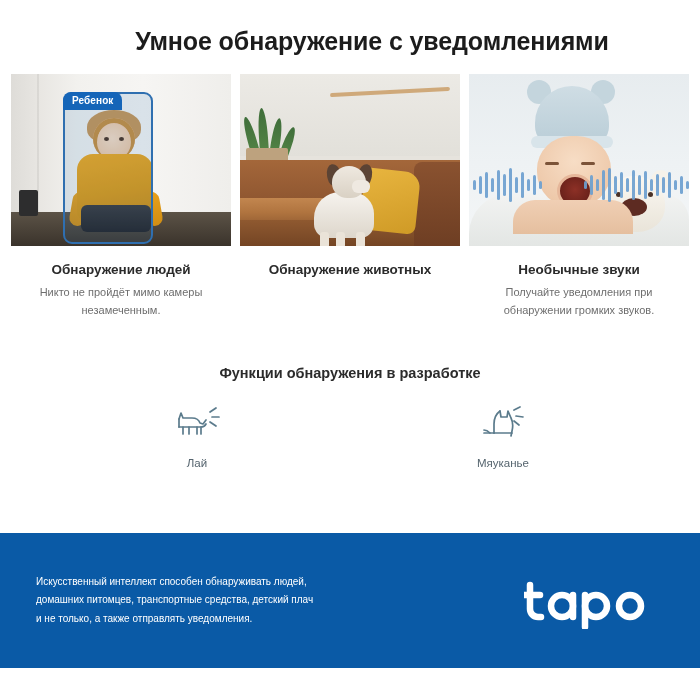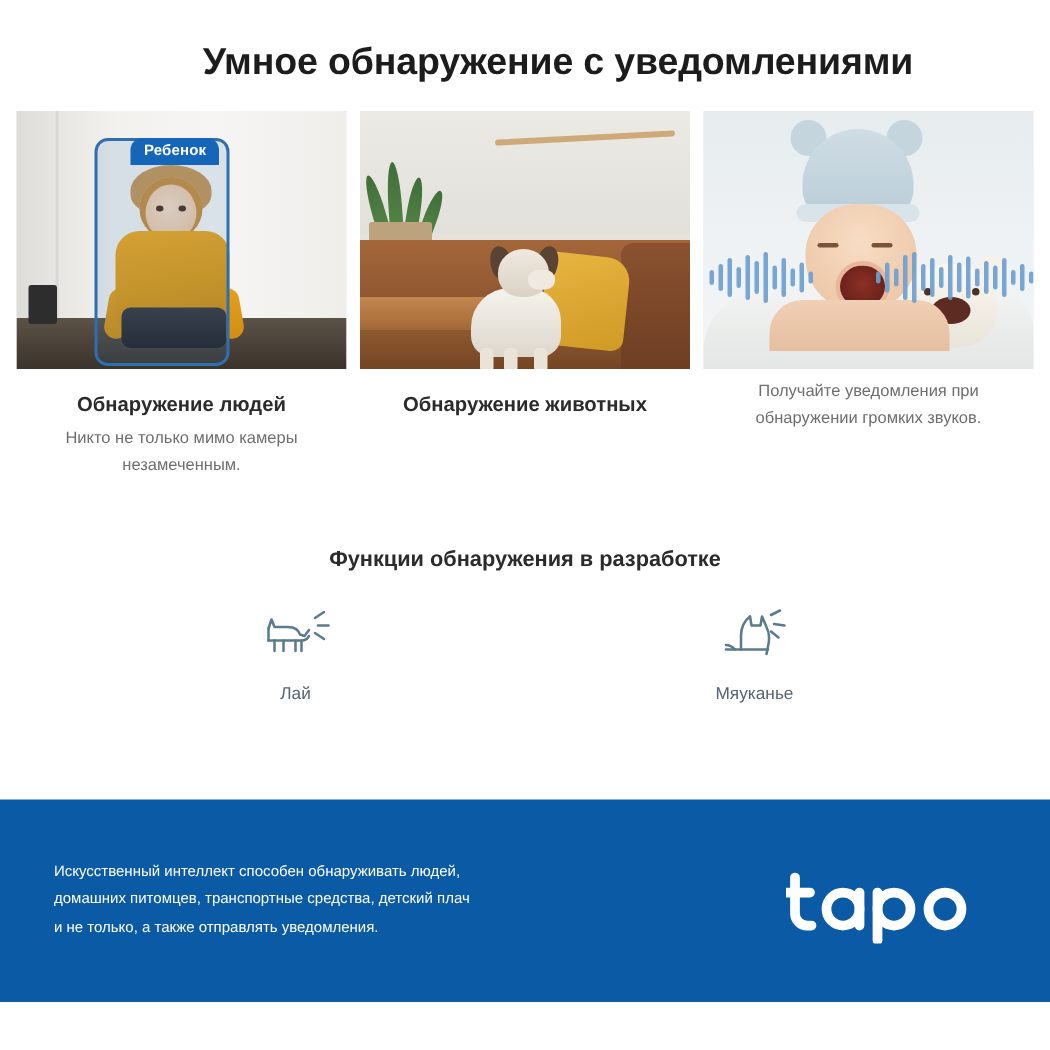--- a/index.html
+++ b/index.html
@@ -275,21 +275,20 @@
   .detect-box .tag {
     position: absolute; left: -2px; top: -2px;
     background: #1565b8;
     color: #fff;
     font-size: 10px;
     font-weight: 700;
     padding: 3px 9px 4px 9px;
     border-radius: 8px 8px 0 0;
     white-space: nowrap;
     letter-spacing: .1px;
-    margin-left: 24px;
   }
   .box-baby { left: 52px; top: 18px; width: 90px; height: 152px; }
   .box-dog  { left: 60px; top: 16px; width: 78px; height: 142px; }
 
   
   .cap-title {
     text-align: center;
     font-size: 13.5px;
     font-weight: 700;
     color: #2b2b2b;
@@ -383,21 +382,21 @@
         <div class="kid-arm l"></div>
         <div class="kid-arm r"></div>
         <div class="kid-body"></div>
         <div class="kid-pants"></div>
       </div>
       <div class="detect-box box-baby">
         <span class="tag">Ребенок</span>
       </div>
     </div>
     <div class="cap-title">Обнаружение людей</div>
-    <div class="cap-text">Никто не только мимо камеры незамеченным.</div>
+    <div class="cap-text">Никто не пройдёт мимо камеры незамеченным.</div>
   </div>
 
   <div class="card">
     <div class="photo">
       <div class="scene-dog">
         <div class="wall"></div>
         <div class="rail"></div>
         <div class="leaf a"></div>
         <div class="leaf b"></div>
         <div class="leaf c"></div>
@@ -470,20 +469,21 @@
             <i style="height:12px"></i>
           <i style="height:22px"></i>
             <i style="height:16px"></i>
             <i style="height:26px"></i>
           <i style="height:10px"></i>
             <i style="height:18px"></i>
             <i style="height:8px"></i>
         </div>
       </div>
     </div>
+    <div class="cap-title">Необычные звуки</div>
     <div class="cap-text">Получайте уведомления при обнаружении громких звуков.</div>
   </div>
 </div>
 
 <div class="upcoming-title">Функции обнаружения в разработке</div>
 
 <div class="features">
 
 
   <div class="feature">

